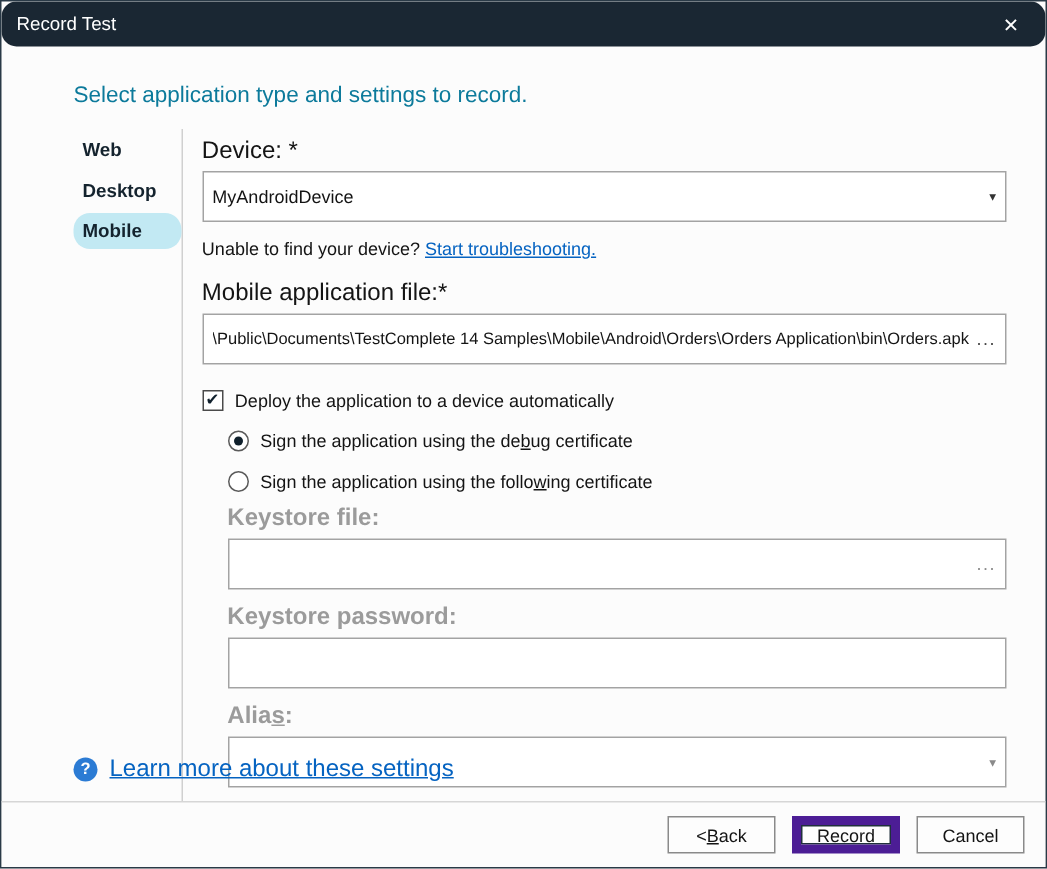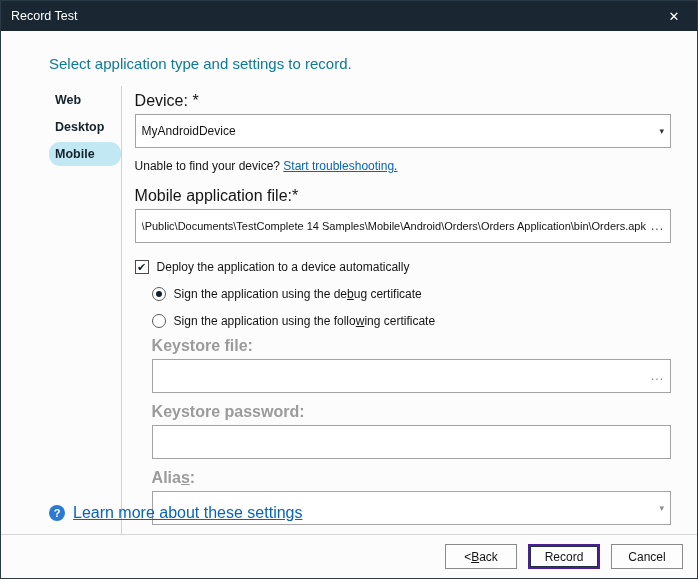--- a/index.html
+++ b/index.html
@@ -1,20 +1,20 @@
 <!DOCTYPE html>
 <html><head>
 <meta charset="utf-8">
 <style>
   * { margin:0; padding:0; box-sizing:border-box; }
   html,body { width:698px; height:579px; }
   body { font-family:"Liberation Sans", sans-serif; background:#e8e8e8; }
   .dialog { position:relative; width:698px; height:579px; background:#fcfcfc; border:1px solid #2a3a47; overflow:hidden; }
 
-  .titlebar { height:30px; background:#1a2733; display:flex; align-items:center; padding-left:10px; }
+  .titlebar { height:30px; background:#1a2733; display:flex; align-items:center; padding-left:10px;border-radius:10px; }
   .titlebar .title { color:#ffffff; font-size:12.5px; }
   .titlebar .close { margin-left:auto; width:46px; height:100%; display:flex; align-items:center; justify-content:center; color:#ffffff; font-size:13px; cursor:default; }
 
   .heading { margin:24px 0 14px 48px; font-size:15px; color:#0c7a9b; }
 
   .panel { display:flex; margin:0 26px 0 48px; }
   .sidebar { width:86px; border-right:1px solid #d0d0d0; padding-top:2px; min-height:400px; }
   .side-item { font-size:12.5px; font-weight:700; color:#14232e; padding:5px 2px 5px 6px; margin-bottom:3px; cursor:default; }
   .side-item.selected { background:#c2e9f3;border-radius:11px; }
 
@@ -43,21 +43,21 @@
 
   .disabled-group { margin-left:17px; }
   .disabled-group .flabel { margin-top:10px; }
   .disabled-group .flabel:first-child { margin-top:9px; }
 
   .help-row { position:absolute; left:48px; bottom:56px; display:flex; align-items:center; gap:8px; }
   .help-icon { width:16px; height:16px; border-radius:50%; background:#2b7bd4; color:#ffffff; font-size:11px; font-weight:700; display:flex; align-items:center; justify-content:center; }
 
   .bottom-bar { position:absolute; left:0; right:0; bottom:0; height:44px; border-top:1px solid #d6d6d6; background:#fcfcfc; display:flex; align-items:center; justify-content:flex-end; gap:11px; padding:0 14px; }
   .btn { min-width:72px; height:25px; background:#fdfdfd; border:1px solid #8a8a8a; font-size:12px; color:#141414; display:flex; align-items:center; justify-content:center; cursor:default; }
-  .btn.default { border:2px solid #4c1d95; box-shadow: inset 0 0 0 1px #20303c; }
+  .btn.default { border:6px solid #4c1d95; box-shadow: inset 0 0 0 1px #20303c; }
 </style>
 </head>
 <body>
 
 <div class="dialog">
 
   <div class="titlebar">
     <span class="title">Record Test</span>
     <span class="close">
       <span>✕</span>

